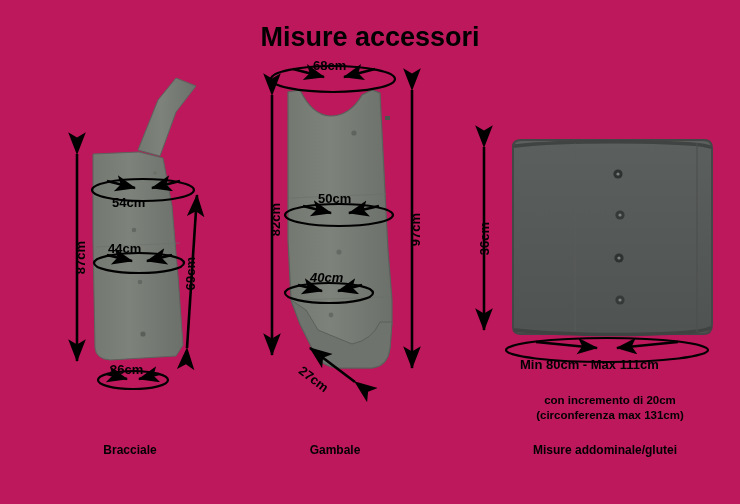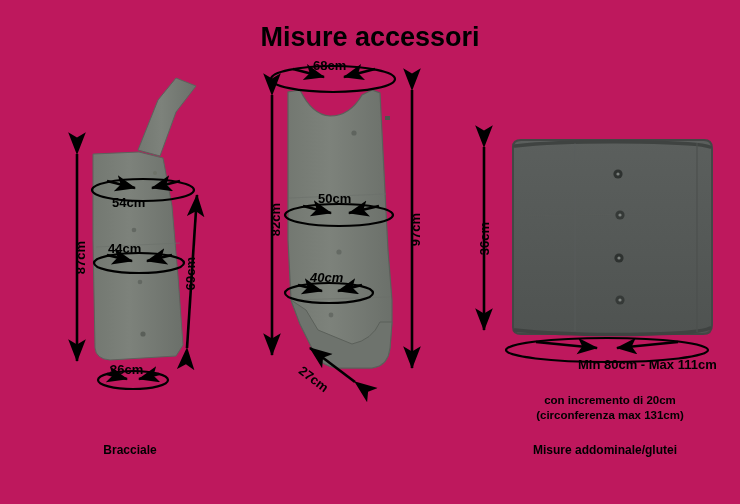--- a/index.html
+++ b/index.html
@@ -192,24 +192,25 @@
   <div class="dim-label" style="left:110px; top:362px;">36cm</div>
 
   <div class="dim-label" style="left:313px; top:58px;">68cm</div>
   <div class="dim-label vert" style="left:254px; top:212px; width:42px; text-align:center;">82cm</div>
   <div class="dim-label" style="left:318px; top:191px;">50cm</div>
   <div class="dim-label" style="left:310px; top:270px;font-style:italic;">40cm</div>
   <div class="dim-label vert" style="left:394px; top:222px; width:42px; text-align:center;">97cm</div>
   <div class="dim-label" style="left:305px; top:363px; transform:rotate(37deg); transform-origin:0 0;">27cm</div>
 
   <div class="dim-label vert" style="left:463px; top:231px; width:42px; text-align:center;">36cm</div>
-  <div class="dim-label" style="left:578px; top:357px;">Min 80cm - Max 111cm</div>
+  <div class="dim-label" style="left:520px; top:357px;">Min 80cm - Max 111cm</div>
 
 
   <div class="caption" style="left:490px; top:393px; width:240px;">
     <div>con incremento di 20cm</div>
     <div>(circonferenza max 131cm)</div>
   </div>
 
   <div class="product-name" style="left:30px; top:443px; width:200px;">Bracciale</div>
+  <div class="product-name" style="left:240px; top:443px; width:190px;">Gambale</div>
   <div class="product-name" style="left:480px; top:443px; width:250px;">Misure addominale/glutei</div>
 
 </div>
 
 </body></html>

